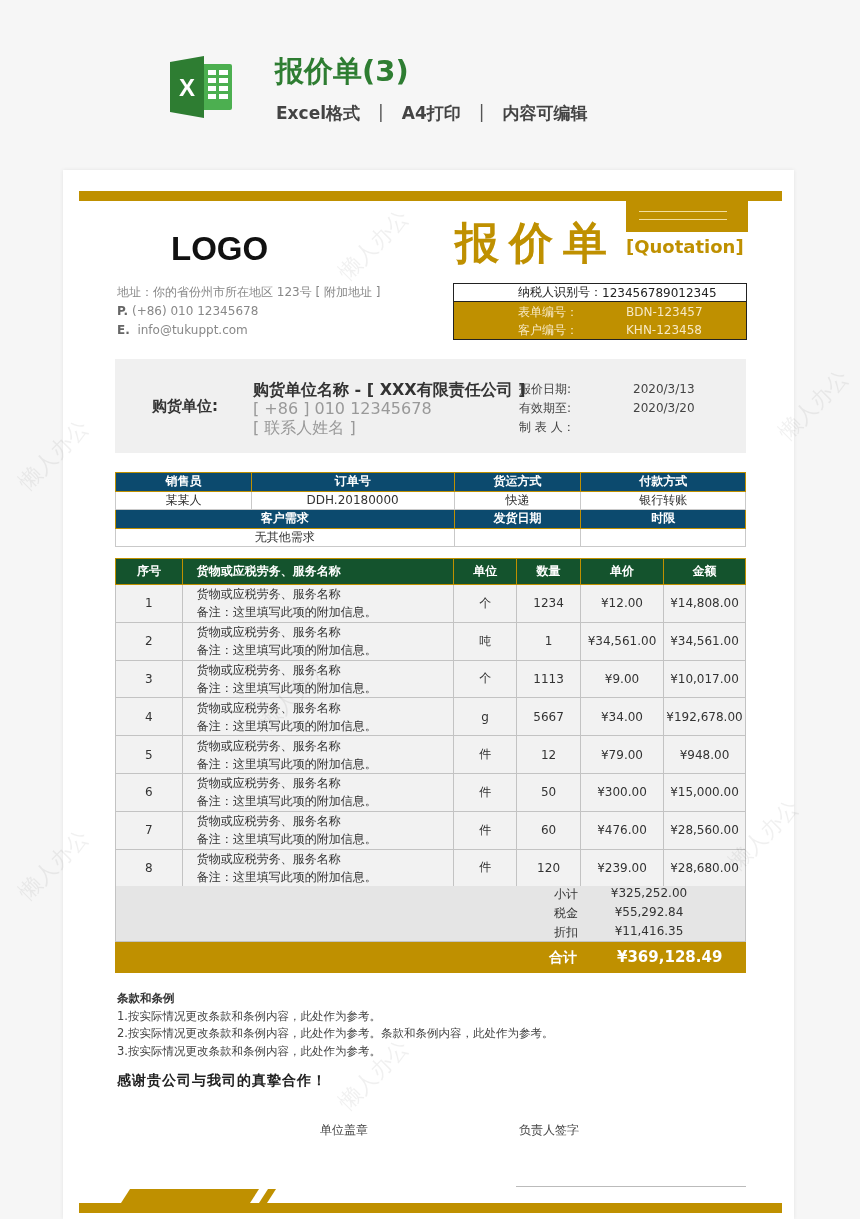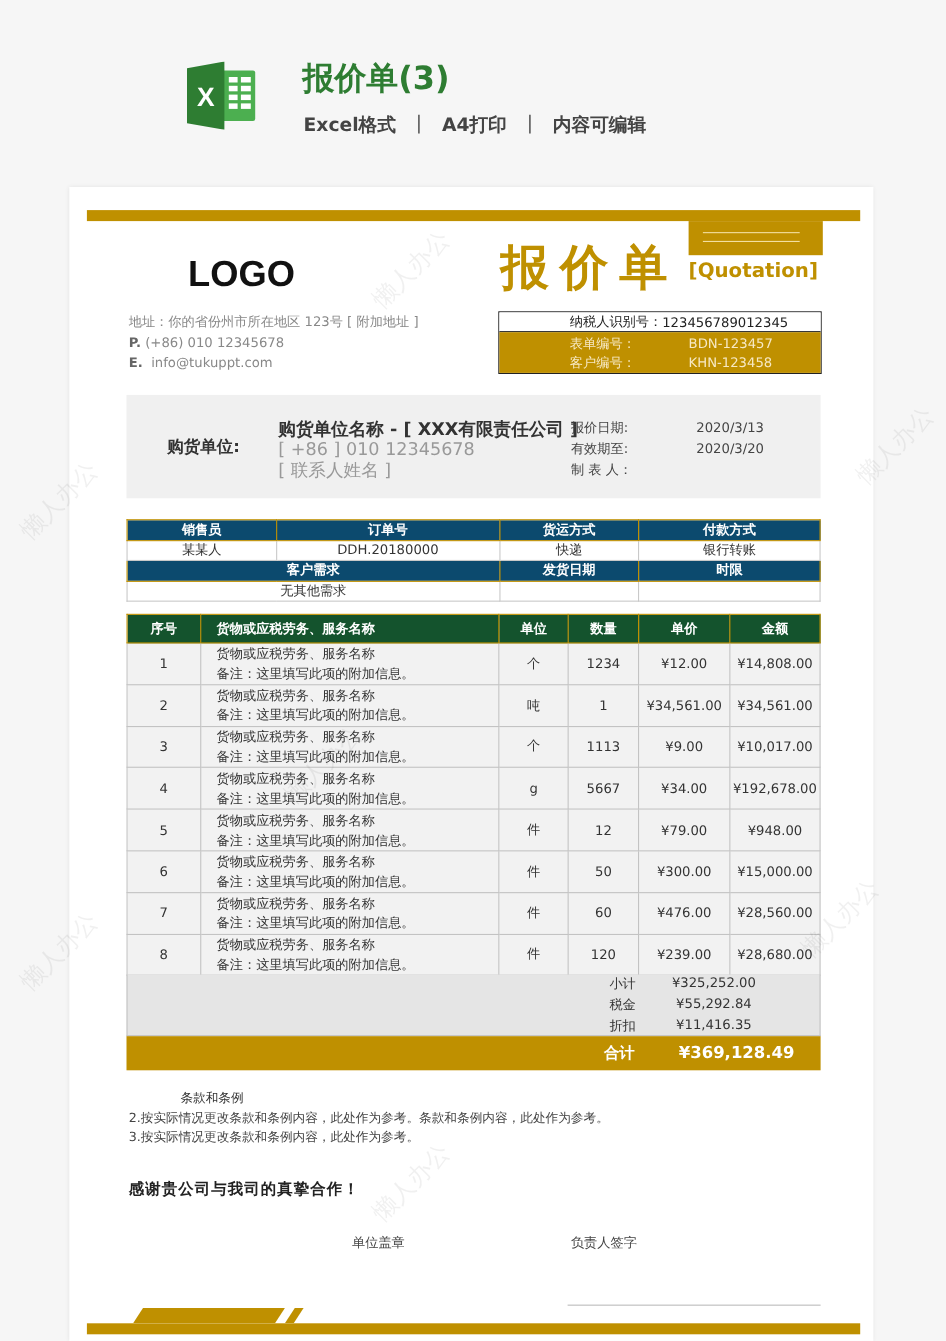--- a/index.html
+++ b/index.html
@@ -47,21 +47,21 @@
 
   .totals { position: absolute; left: 52px; top: 716px; width: 631px; height: 56px; background: #e5e5e5; border: 1px solid #c3c3c3; border-top: none; font-size: 12px; }
   .totals .row { position: absolute; left: 0; width: 631px; height: 18px; display: flex; }
   .totals .k { position: absolute; left: 436px; width: 26px; text-align: right; }
   .totals .v { position: absolute; left: 478px; width: 110px; text-align: center; }
   .grand { position: absolute; left: 52px; top: 772px; width: 631px; height: 31px; background: #bf9000; color: #fff; font-weight: bold; font-size: 14px; }
   .grand .k { position: absolute; left: 434px; top: 7px; }
   .grand .v { position: absolute; left: 502px; top: 6px; font-size: 15px; }
 
   .terms { position: absolute; left: 54px; top: 820px; font-size: 11.5px; color: #444; line-height: 17.5px; }
-  .terms .t { font-weight: normal; color: #333; margin-left: 47px; }
+  .terms .t { font-weight: bold; color: #333; }
   .thanks { position: absolute; left: 54px; top: 902px; font-size: 14px; font-weight: bold; color: #222; font-family: "DejaVu Serif", serif; letter-spacing: 1px; }
   .sig1 { position: absolute; left: 257px; top: 952px; font-size: 12px; color: #444; text-align: center; }
   .sig2 { position: absolute; left: 456px; top: 952px; font-size: 12px; color: #444; }
   .sigline { position: absolute; left: 453px; top: 1016px; width: 230px; height: 1px; background: #bbb; }
   .botbar { position: absolute; left: 16px; top: 1033px; width: 703px; height: 10px; }
   .botshape { position: absolute; left: 0; top: 1017px; width: 731px; height: 16px; }
   .wm { position: absolute; color: rgba(0,0,0,0.06); font-size: 22px; transform: rotate(-45deg); pointer-events: none; }
 </style>
 </head>
 <body>
@@ -301,20 +301,21 @@
         <span class="v">¥11,416.35</span>
       </div>
   </div>
   <div class="grand">
     <span class="k">合计</span>
     <span class="v">¥369,128.49</span>
   </div>
 
   <div class="terms">
     <div class="t">条款和条例</div>
+    <div>1.按实际情况更改条款和条例内容，此处作为参考。</div>
     <div>2.按实际情况更改条款和条例内容，此处作为参考。条款和条例内容，此处作为参考。</div>
     <div>3.按实际情况更改条款和条例内容，此处作为参考。</div>
   </div>
   <div class="thanks">感谢贵公司与我司的真挚合作！</div>
   <div class="sig1">单位盖章</div>
   <div class="sig2">负责人签字</div>
   <div class="sigline"></div>
 
   <svg class="botshape" viewBox="0 0 731 16">
     <polygon points="58,16 67,2 196,2 187,16" fill="#bf9000"></polygon>

